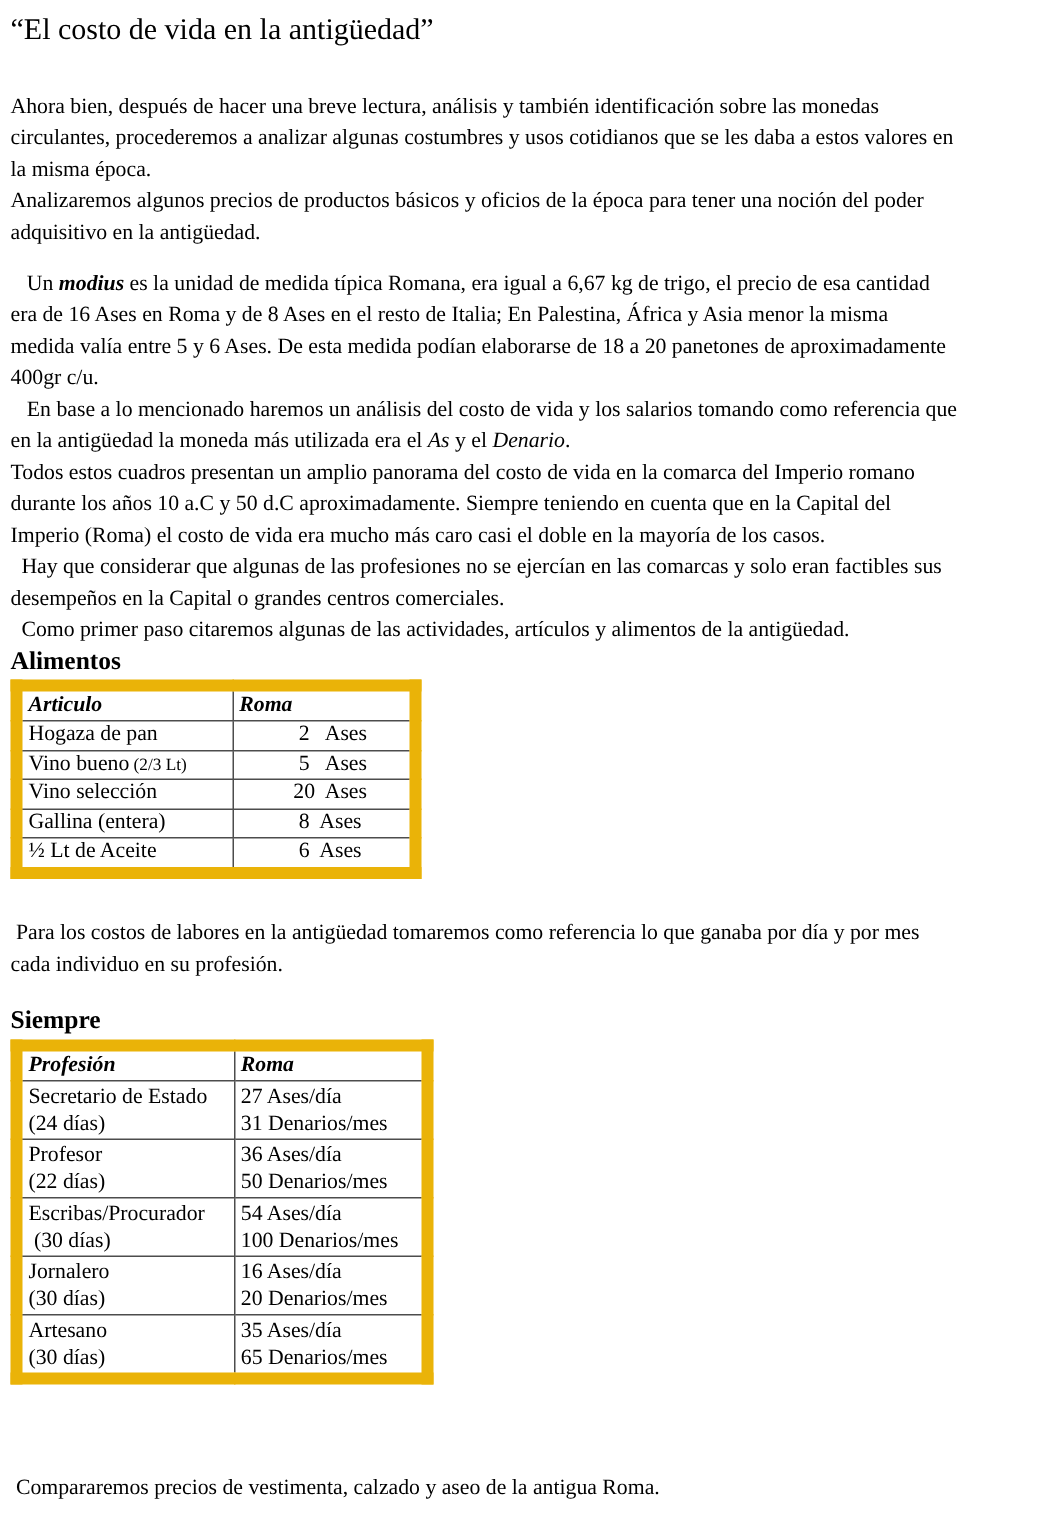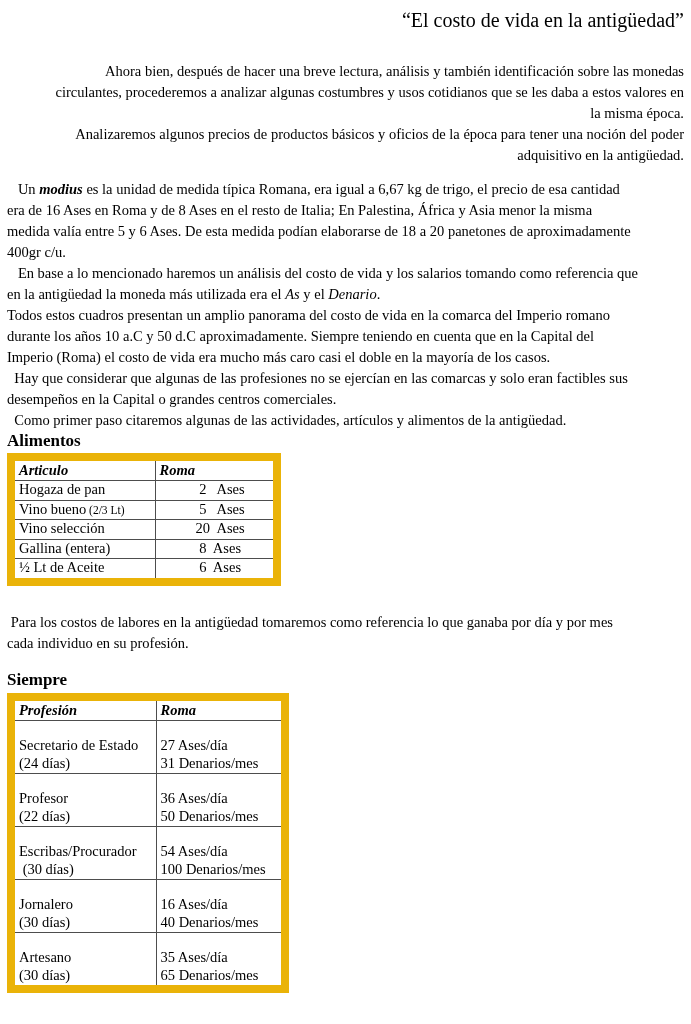--- a/index.html
+++ b/index.html
@@ -15,35 +15,35 @@
     font-family: "Liberation Serif", serif;
   }
   .page {
     width: 691px;
     height: 1024px;
     padding: 0 7px;
     box-sizing: border-box;
   }
   .doc-title {
     margin: 6px 0 0 0;
-    text-align: right;
+    text-align: left;
     font-size: 20px;
     font-weight: normal;
     line-height: 28px;
     white-space: pre-wrap;
   }
   .para {
     margin: 0;
     font-size: 14.5px;
     line-height: 21px;
     white-space: pre-wrap;
   }
   .b { font-weight: bold; }
   .i { font-style: italic; }
-  #p1 { margin-top: 27px; text-align: right; }
+  #p1 { margin-top: 27px; }
   #p2 { margin-top: 13px; }
   #p3 { margin-top: 0; }
   #p4 { margin-top: 26px; }
   #p5 { margin-top: 59px; }
   .section-heading {
     margin: 0;
     font-size: 17px;
     font-weight: bold;
     line-height: 20px;
   }
@@ -77,21 +77,21 @@
     line-height: 17.5px;
   }
   #alimentos-table td.value-cell { white-space: pre; padding-left: 40px; }
   .item-note { font-size: 11.5px; }
   #labores-table { width: 276px; margin-top: 3px; }
   #labores-table .col-prof { width: 145px; }
   #labores-table .col-pay  { width: 129px; }
   #labores-table td {
     height: 37px;
     line-height: 18px;
-    padding-top: 15px;
+    padding-top: 1px;
   }
   #labores-table td div { white-space: pre; }
 </style>
 </head>
 <body>
 
 <div class="page">
 
   <h1 class="doc-title">“El costo de vida en la antigüedad”</h1>
 
@@ -199,21 +199,21 @@
           <div>100 Denarios/mes</div>
         </td>
       </tr>
       <tr>
         <td>
           <div>Jornalero</div>
           <div>(30 días)</div>
         </td>
         <td>
           <div>16 Ases/día</div>
-          <div>40 Denarios/mes</div>
+          <div>20 Denarios/mes</div>
         </td>
       </tr>
       <tr>
         <td>
           <div>Artesano</div>
           <div>(30 días)</div>
         </td>
         <td>
           <div>35 Ases/día</div>
           <div>65 Denarios/mes</div>

